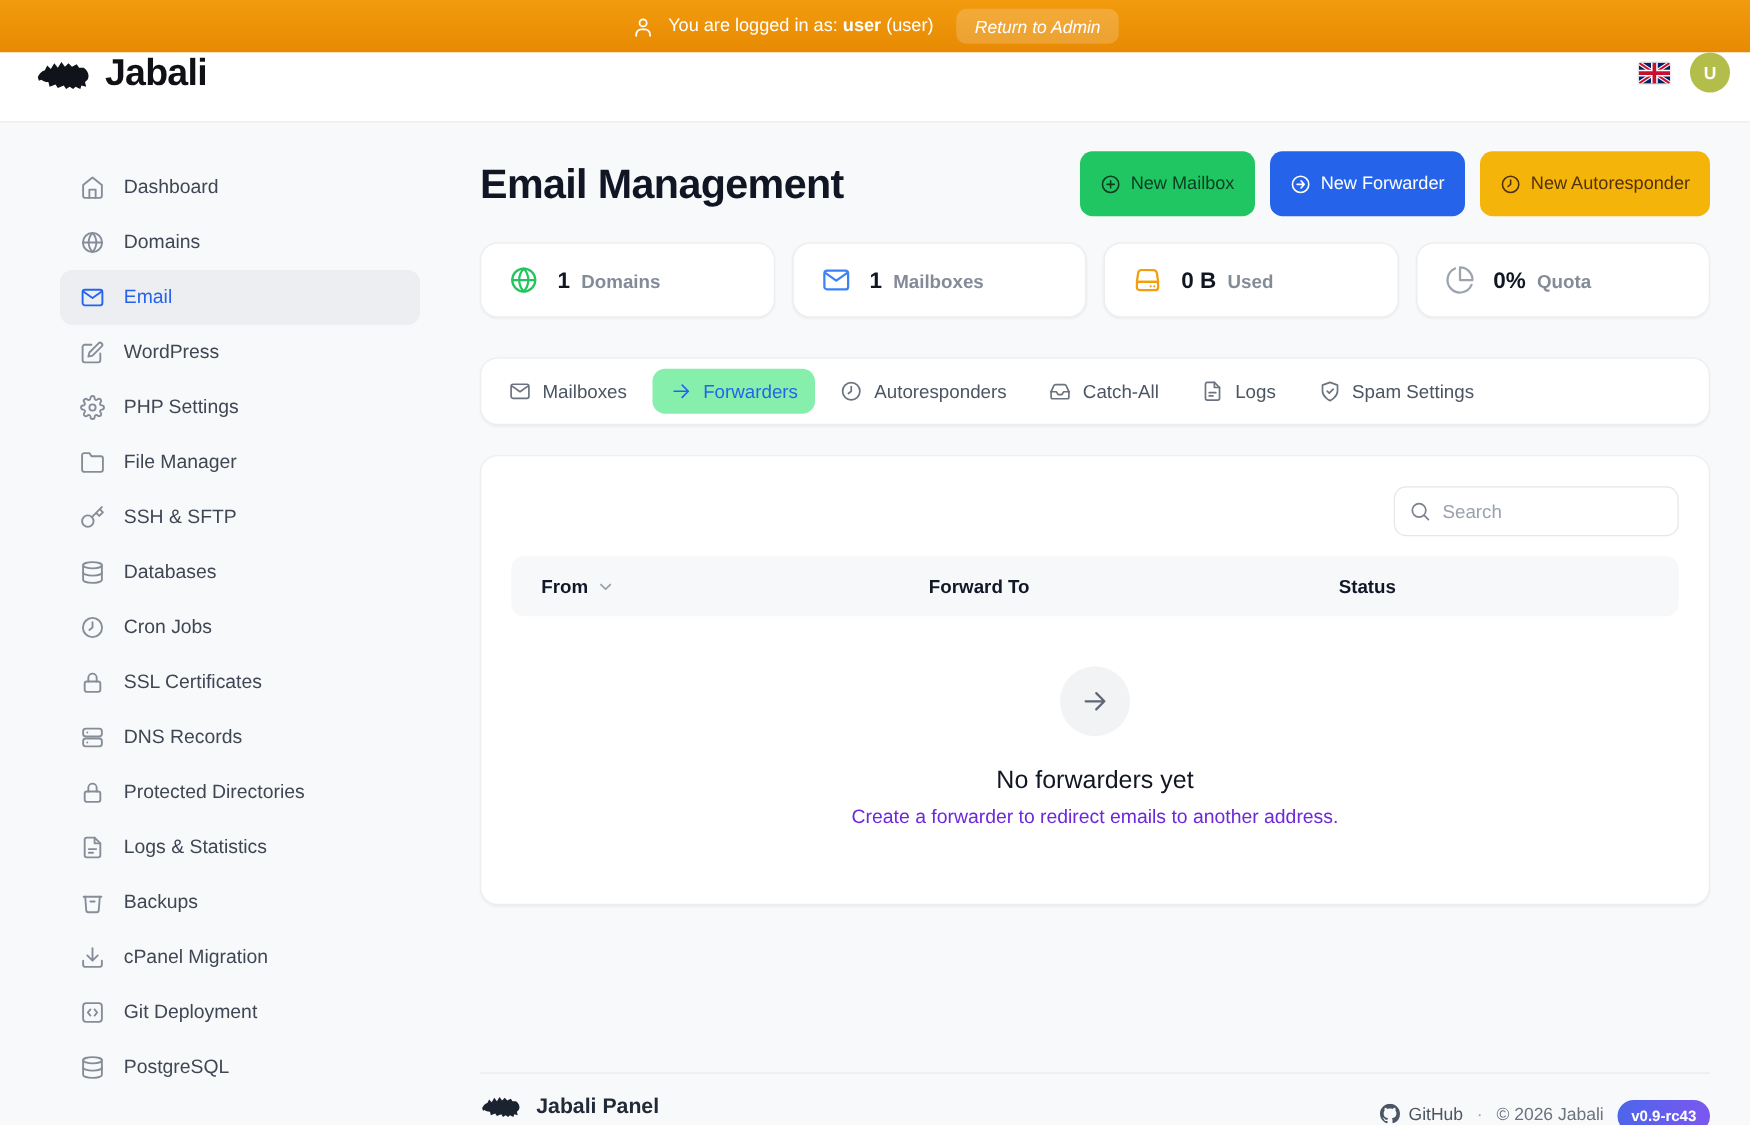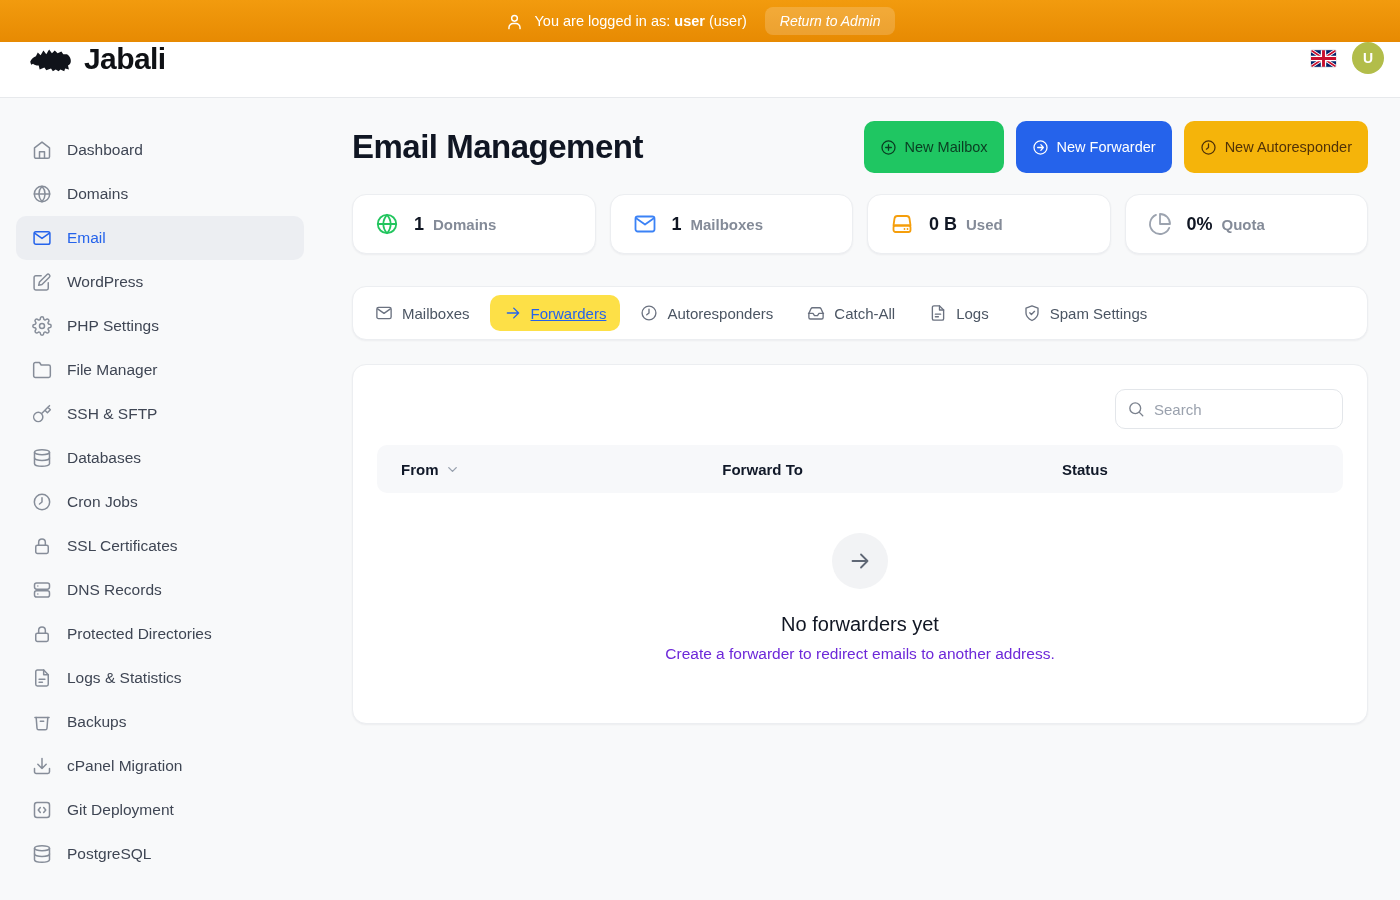--- a/index.html
+++ b/index.html
@@ -26,21 +26,21 @@
            font-weight:800; letter-spacing:-0.6px; color:#0f1115; }
   .brand .boar { width:46px; height:34px; color:#10131a; }
   .header-right { display:flex; align-items:center; gap:16px; }
   .flag { width:25px; height:17px; border-radius:2px; overflow:hidden; display:block;
           box-shadow:0 0 0 1px rgba(0,0,0,.08); cursor:pointer; }
   .avatar { width:32px; height:32px; border-radius:50%; background:#b2bd4a; color:#fff;
             font-size:14px; font-weight:700; display:flex; align-items:center;
             justify-content:center; cursor:pointer; }
 
   
-  .app { display:flex; height:794px; }
+  .app { display:flex; height:794px;padding-left:32px; }
 
   .sidebar { width:320px; flex-shrink:0; padding:30px 16px 0; }
   .side-item { height:44px; display:flex; align-items:center; gap:15px; padding:0 16px;
                border-radius:10px; color:#3f4654; font-size:15.5px; cursor:pointer; }
   .side-item .ic { width:20px; height:20px; color:#868d99; }
   .side-item.active { background:#eceef2; color:#2563eb; }
   .side-item.active .ic { color:#2563eb; }
 
   .main { flex:1; display:flex; flex-direction:column; padding:28px 32px 0; }
 
@@ -63,21 +63,21 @@
   .ic-green{color:#22c55e} .ic-blue{color:#3b82f6} .ic-orange{color:#f59e0b} .ic-gray{color:#9ca3af}
   .stat-text { display:flex; align-items:baseline; gap:9px; }
   .stat-val { font-size:18px; font-weight:700; color:#101623; }
   .stat-label { font-size:15px; font-weight:700; color:#848b98; }
 
   .tabs-card { margin-top:32px; background:#fff; border:1px solid #eceef1; border-radius:14px;
                padding:8px; display:flex; gap:6px; box-shadow:0 1px 2px rgba(16,24,40,.05); }
   .tab { display:flex; align-items:center; gap:9px; padding:9px 14px; border-radius:10px;
          color:#4b5563; font-size:15px; cursor:pointer; }
   .tab .ic { width:18px; height:18px; color:#6b7280; }
-  .tab.active { background:#fde047; color:#2563eb;text-decoration:underline; }
+  .tab.active { background:#86efac; color:#2563eb; }
   .tab.active .ic { color:#2563eb; }
 
   .panel { margin-top:24px; background:#fff; border:1px solid #eceef1; border-radius:14px;
            box-shadow:0 1px 2px rgba(16,24,40,.05); padding:24px; height:360px; }
   .panel-top { display:flex; justify-content:flex-end; }
   .search { position:relative; width:228px; }
   .search input { width:100%; height:40px; border:1px solid #e3e6ea; border-radius:10px;
                   padding:0 12px 0 38px; font-size:15px; font-family:inherit;
                   color:#111827; outline:none; background:#fff; }
   .search input::placeholder { color:#9aa1ad; }
@@ -553,15 +553,34 @@
         <div class="empty-circle">
           <svg class="ic">
               <use href="#i-arrow"></use>
             </svg>
         </div>
         <div class="empty-title">No forwarders yet</div>
         <div class="empty-sub">Create a forwarder to redirect emails to another address.</div>
       </div>
     </div>
 
+    <footer class="footer">
+      <div class="f-brand">
+        <svg class="ic boar">
+            <use href="#i-boar"></use>
+          </svg>
+        <span>Jabali Panel</span>
+      </div>
+      <div class="f-right">
+        <a class="f-git">
+          <svg class="ic">
+              <use href="#i-github"></use>
+            </svg>
+          <span>GitHub</span>
+        </a>
+        <span class="f-dot">·</span>
+        <span>© 2026 Jabali</span>
+        <span class="badge">v0.9-rc43</span>
+      </div>
+    </footer>
 
   </main>
 </div>
 
 </body></html>

